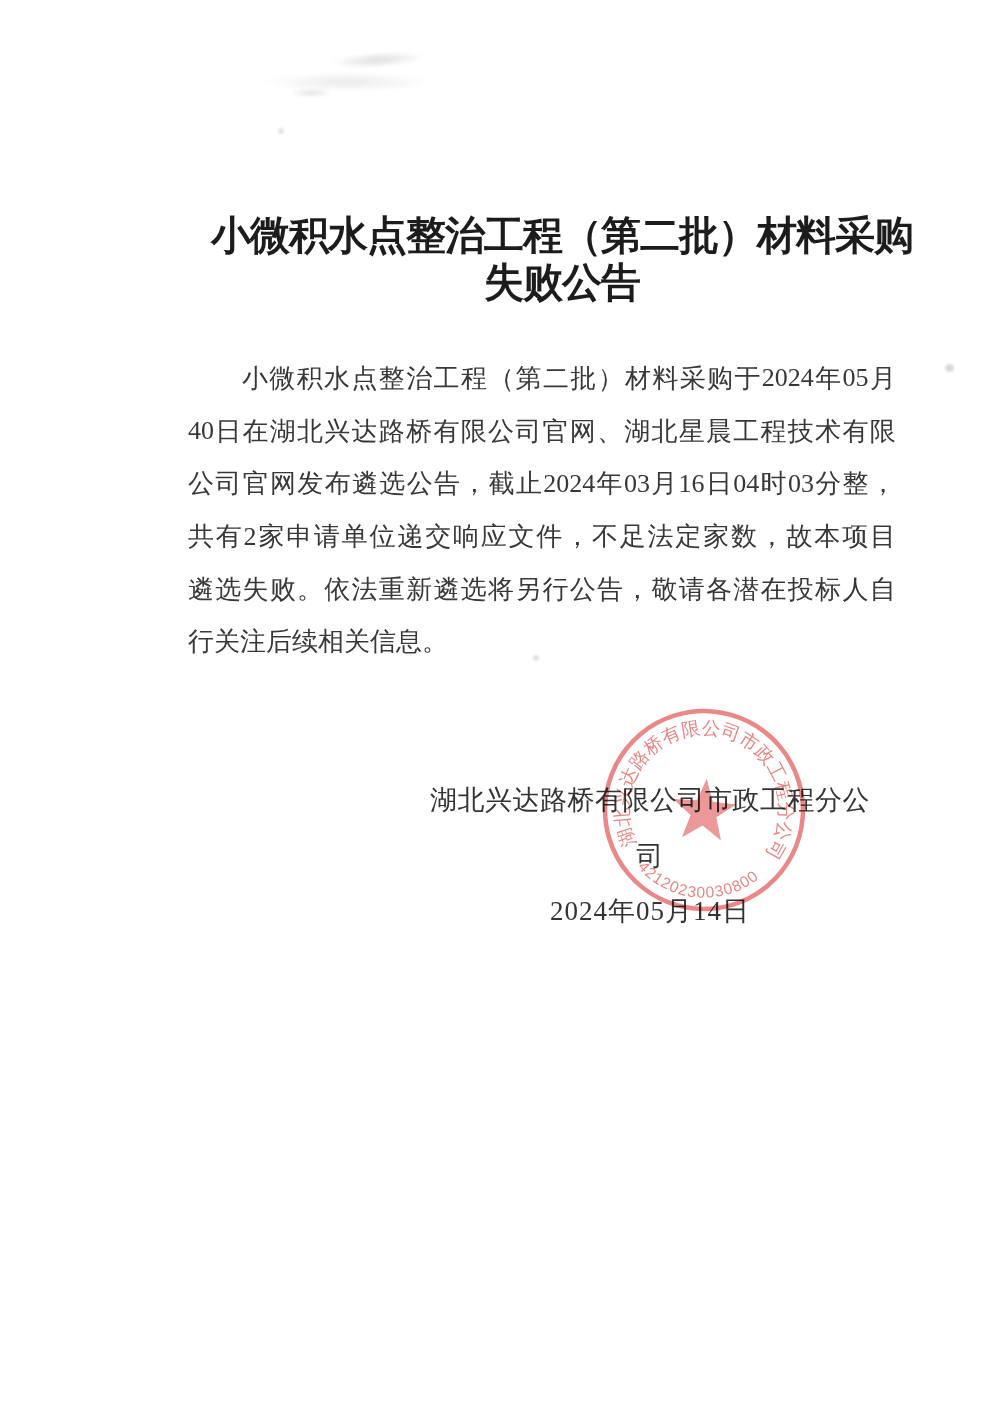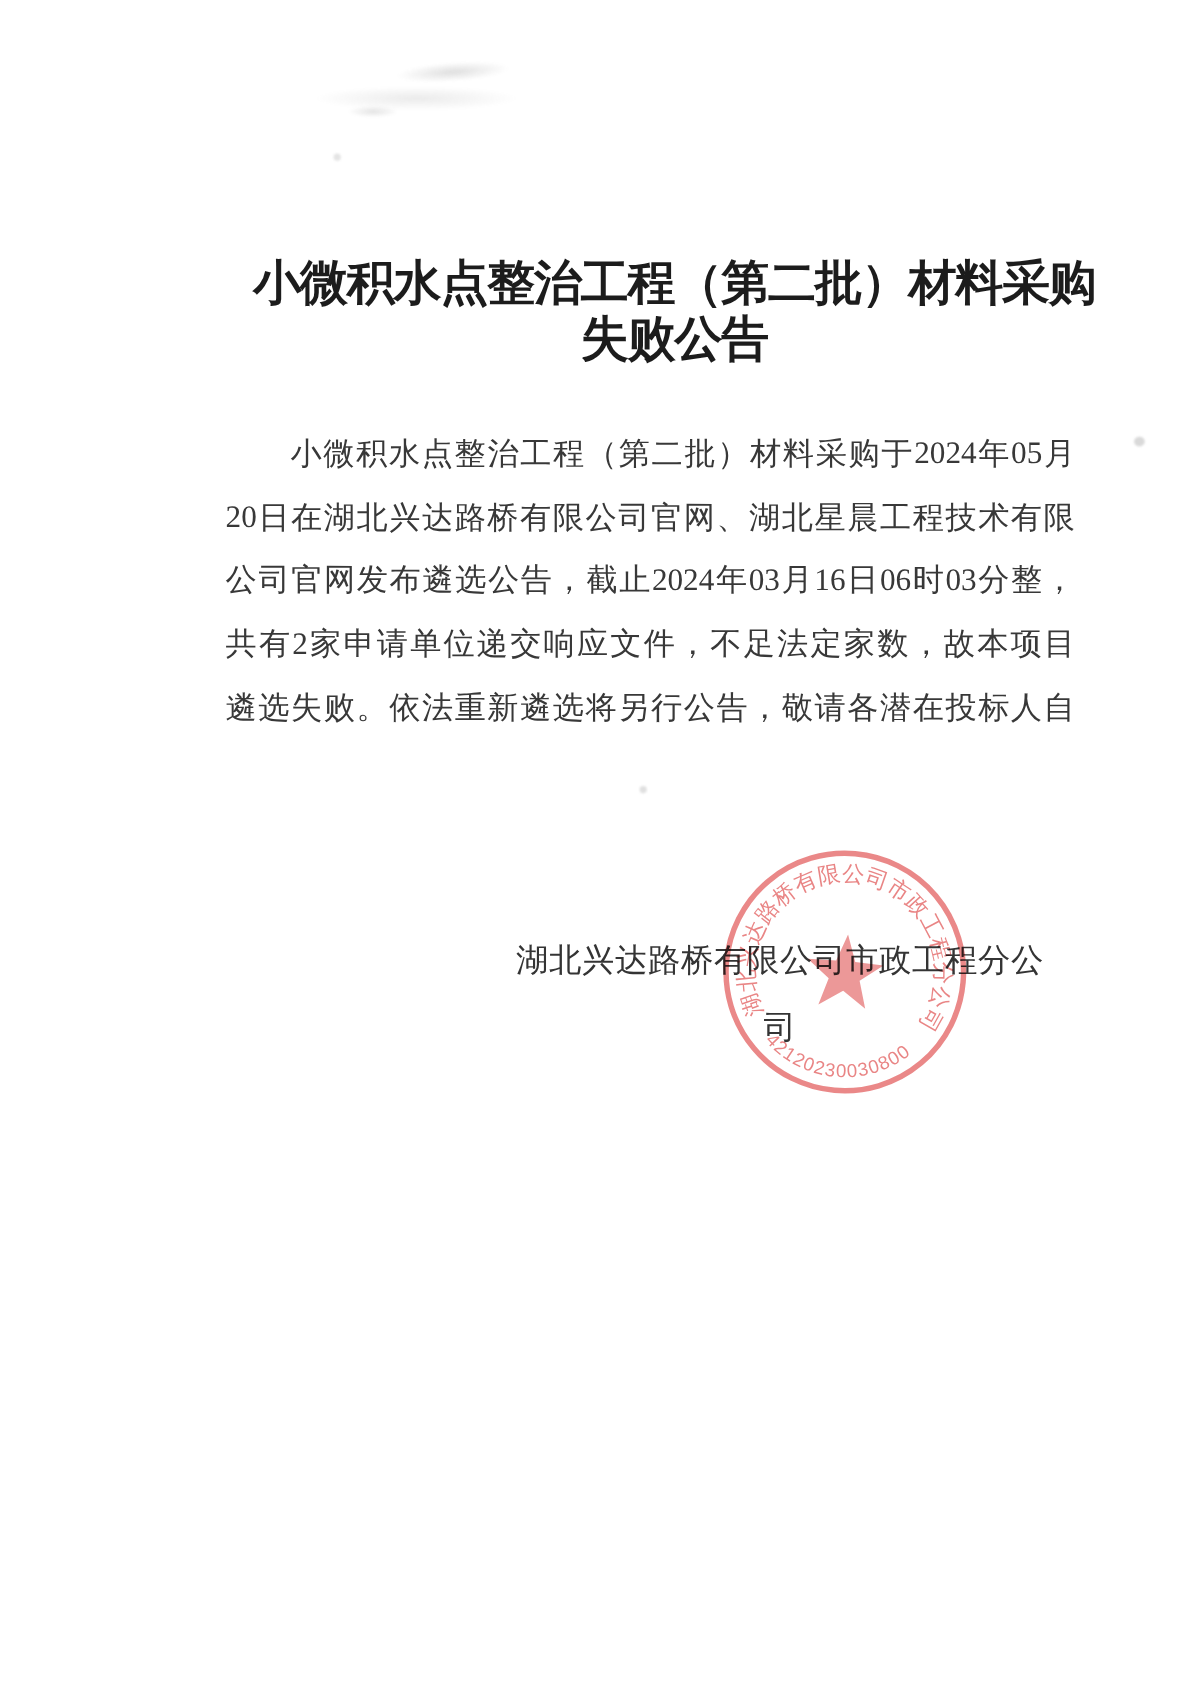--- a/index.html
+++ b/index.html
@@ -86,21 +86,21 @@
         <span>料</span>
         <span>采</span>
         <span>购</span>
         <span>于</span>
         <span>2024</span>
         <span>年</span>
         <span>05</span>
         <span>月</span>
       </div>
     <div class="bodyline jline">
-        <span>20</span>
+        <span>40</span>
         <span>日</span>
         <span>在</span>
         <span>湖</span>
         <span>北</span>
         <span>兴</span>
         <span>达</span>
         <span>路</span>
         <span>桥</span>
         <span>有</span>
         <span>限</span>
@@ -133,21 +133,21 @@
         <span>告</span>
         <span>，</span>
         <span>截</span>
         <span>止</span>
         <span>2024</span>
         <span>年</span>
         <span>03</span>
         <span>月</span>
         <span>16</span>
         <span>日</span>
-        <span>06</span>
+        <span>04</span>
         <span>时</span>
         <span>03</span>
         <span>分</span>
         <span>整</span>
         <span>，</span>
       </div>
     <div class="bodyline jline">
         <span>共</span>
         <span>有</span>
         <span>2</span>
@@ -196,24 +196,26 @@
         <span>敬</span>
         <span>请</span>
         <span>各</span>
         <span>潜</span>
         <span>在</span>
         <span>投</span>
         <span>标</span>
         <span>人</span>
         <span>自</span>
       </div>
+    <div class="bodyline lastline">行关注后续相关信息。</div>
   </div>
 
   <div class="sig-block">
     <div class="sig-company">湖北兴达路桥有限公司市政工程分公司</div>
+    <div class="sig-date">2024年05月14日</div>
   </div>
 
   <svg class="seal" viewBox="0 0 208 208">
     <g transform="rotate(5 104 104)">
       <circle cx="104" cy="104" r="98" fill="none" stroke-width="4.5" opacity="0.9" stroke="#e25d5d"></circle>
       <path id="sealArcTop" d="M 37.8 139.2 A 75 75 0 1 1 170.2 139.2" fill="none"></path>
       <path id="sealArcBottom" d="M 45.8 168.6 A 87 87 0 0 0 162.2 168.6" fill="none"></path>
       <text font-size="18.5" letter-spacing="0.2" opacity="0.92" font-family="Liberation Serif, DejaVu Serif, serif" fill="#e25d5d">
         <textPath href="#sealArcTop" startOffset="50%" text-anchor="middle">湖北兴达路桥有限公司市政工程分公司</textPath>
       </text>

